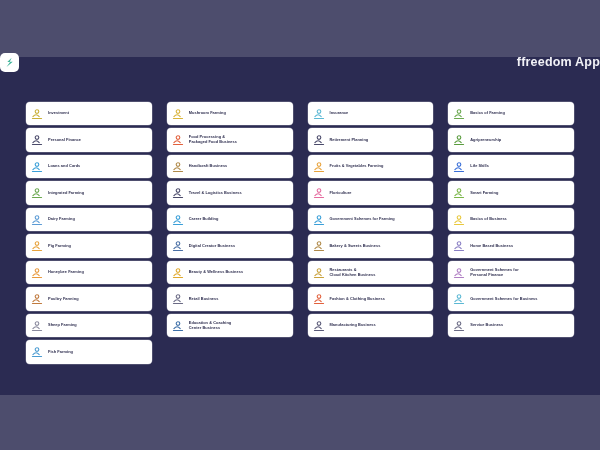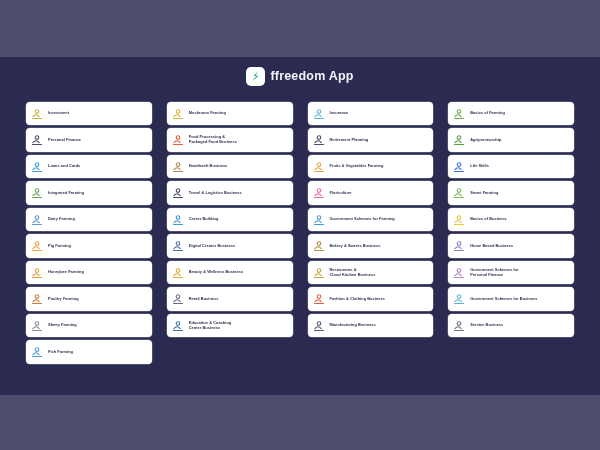--- a/index.html
+++ b/index.html
@@ -12,22 +12,22 @@
   #app { position:relative; width:600px; height:450px; background:#4d4d6d; }
 
   
   .panel {
     position:absolute; left:0; top:57px; width:600px; height:338px;
     background:#2b2b52;
   }
 
   
   .logo-row {
-    position:absolute; left:0; top:62px; width:600px; height:28px;
-    display:flex; align-items:center; justify-content:center; gap:5px;
+    position:absolute; left:0; top:48px; width:600px; height:28px;
+    display:flex; align-items:center; justify-content:space-between; gap:5px;
     z-index:5;
   }
   .logo-mark {
     width:19px; height:19px; border-radius:5px; background:#ffffff;
     display:flex; align-items:center; justify-content:center;
     flex:0 0 auto;
   }
   .logo-text {
     color:#f2f2f7; font-size:12.5px; font-weight:bold; letter-spacing:.2px;
     white-space:nowrap;

